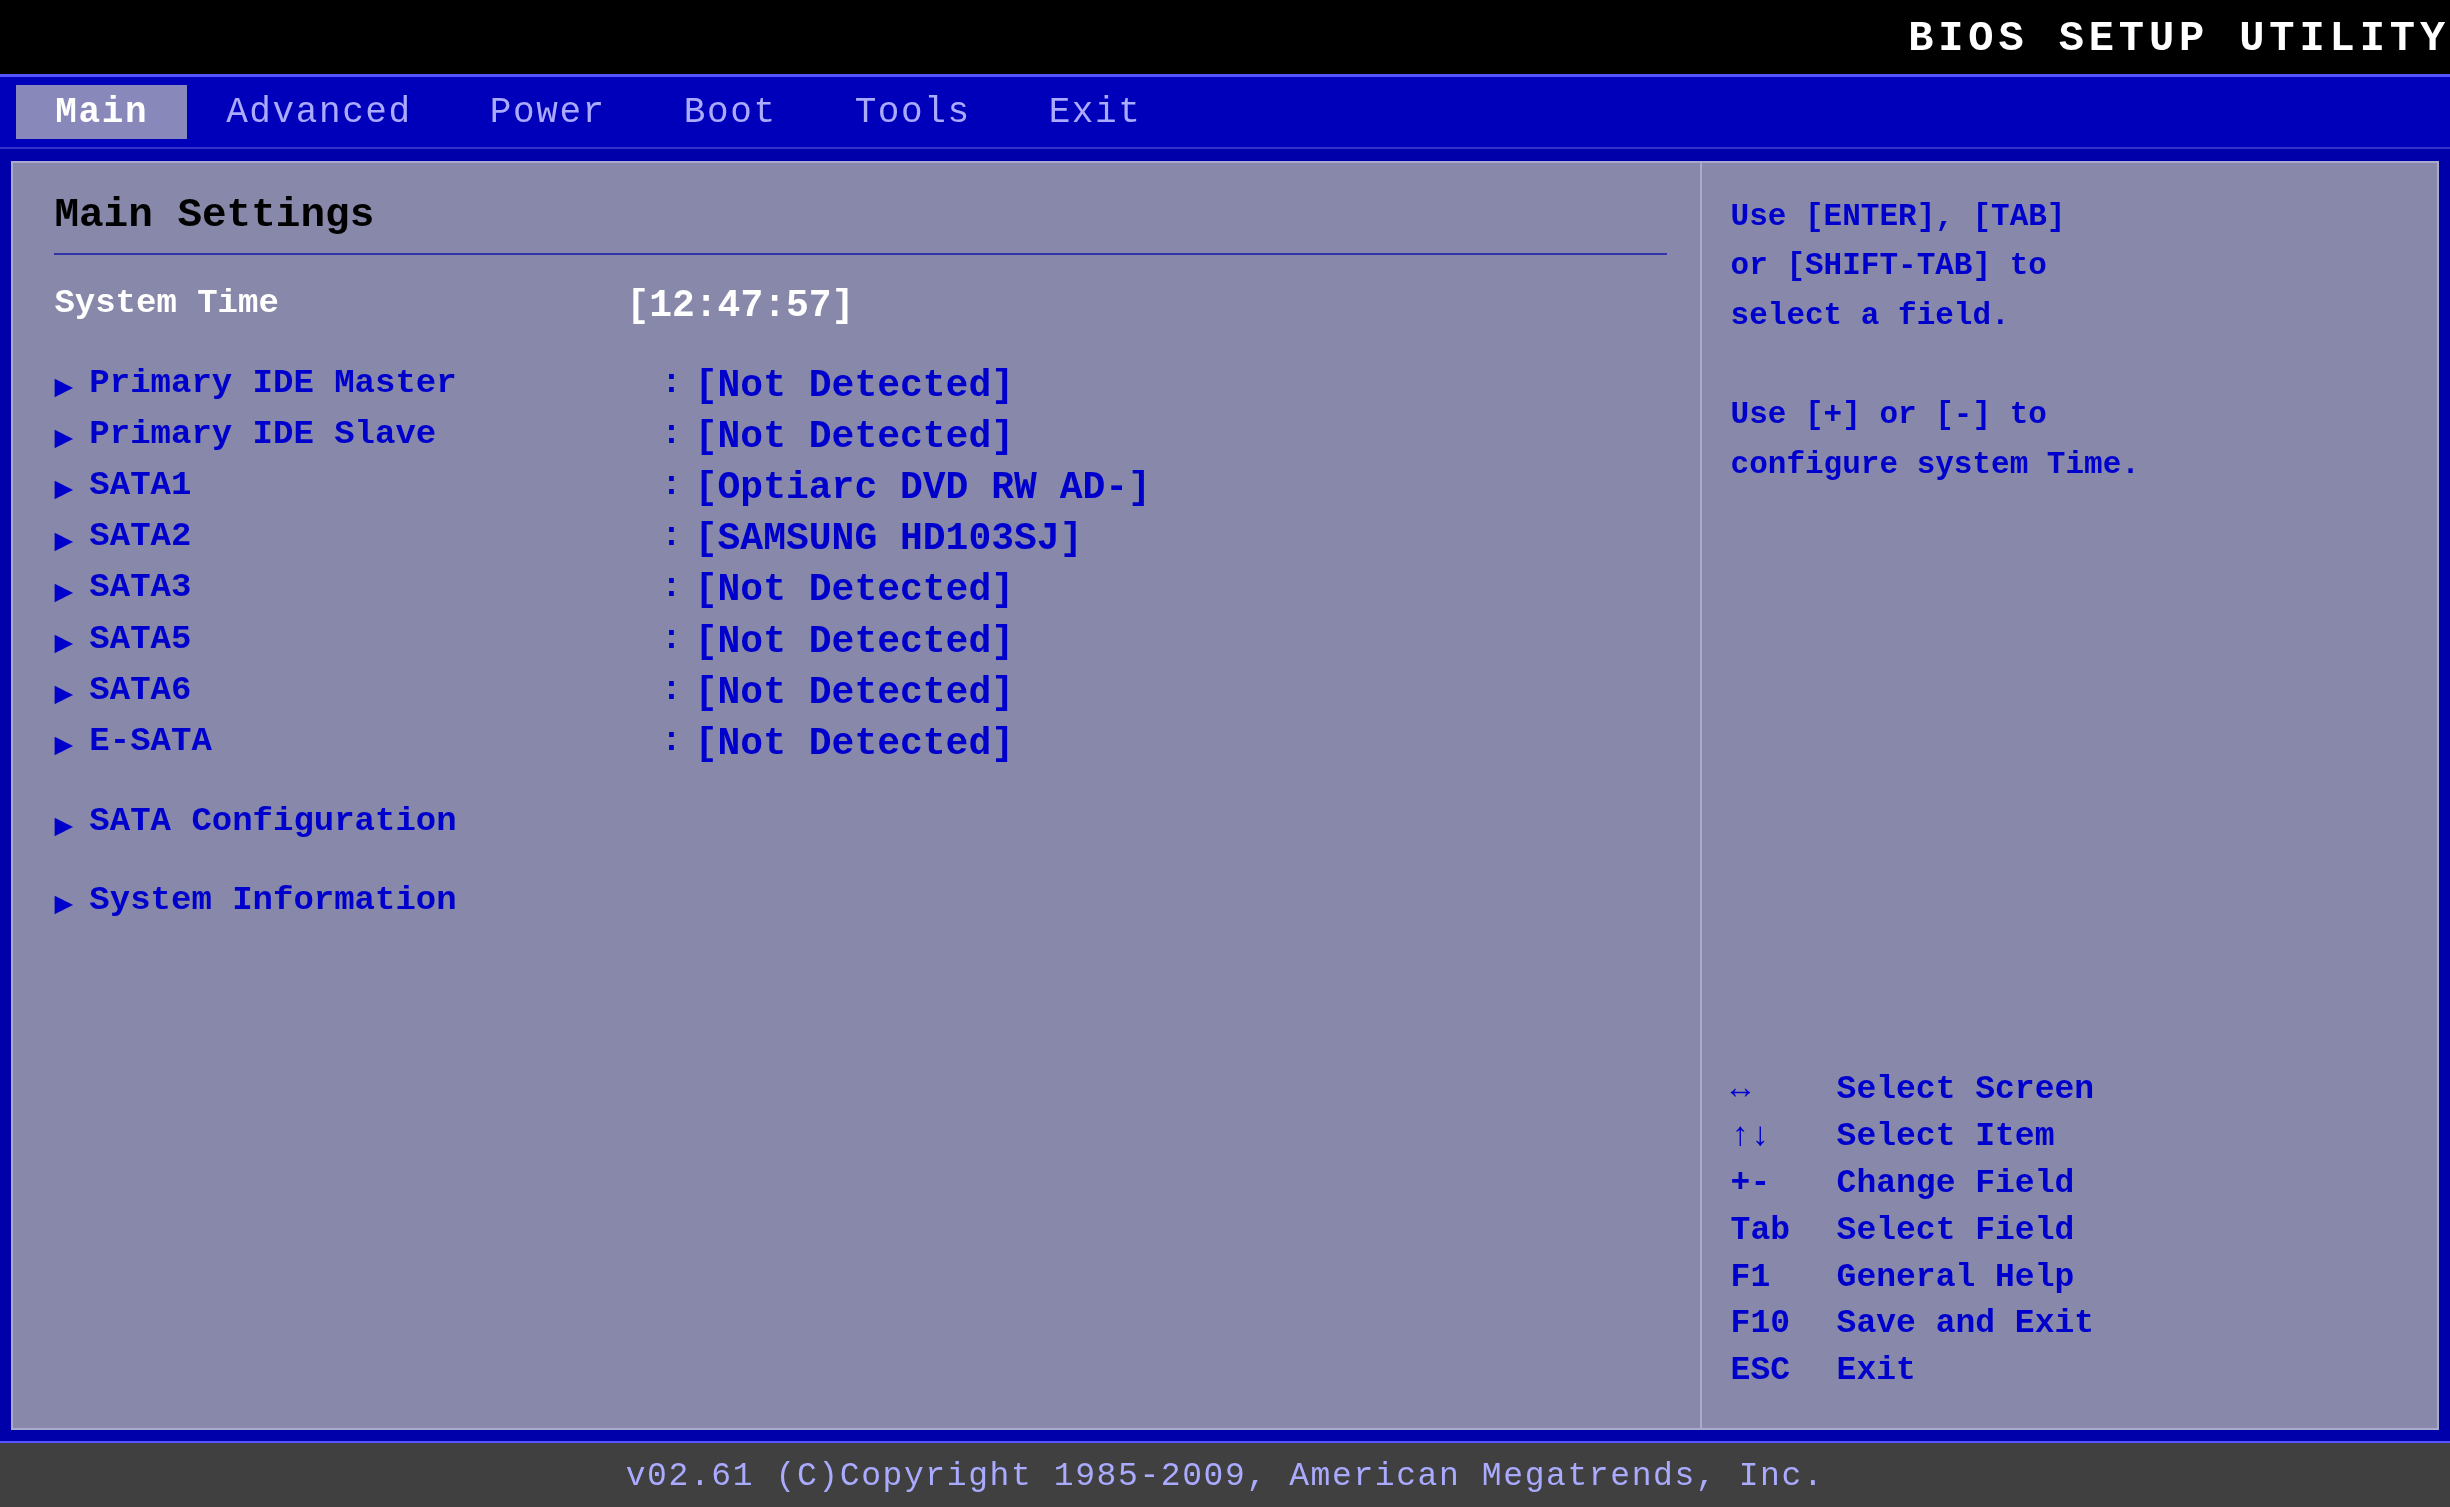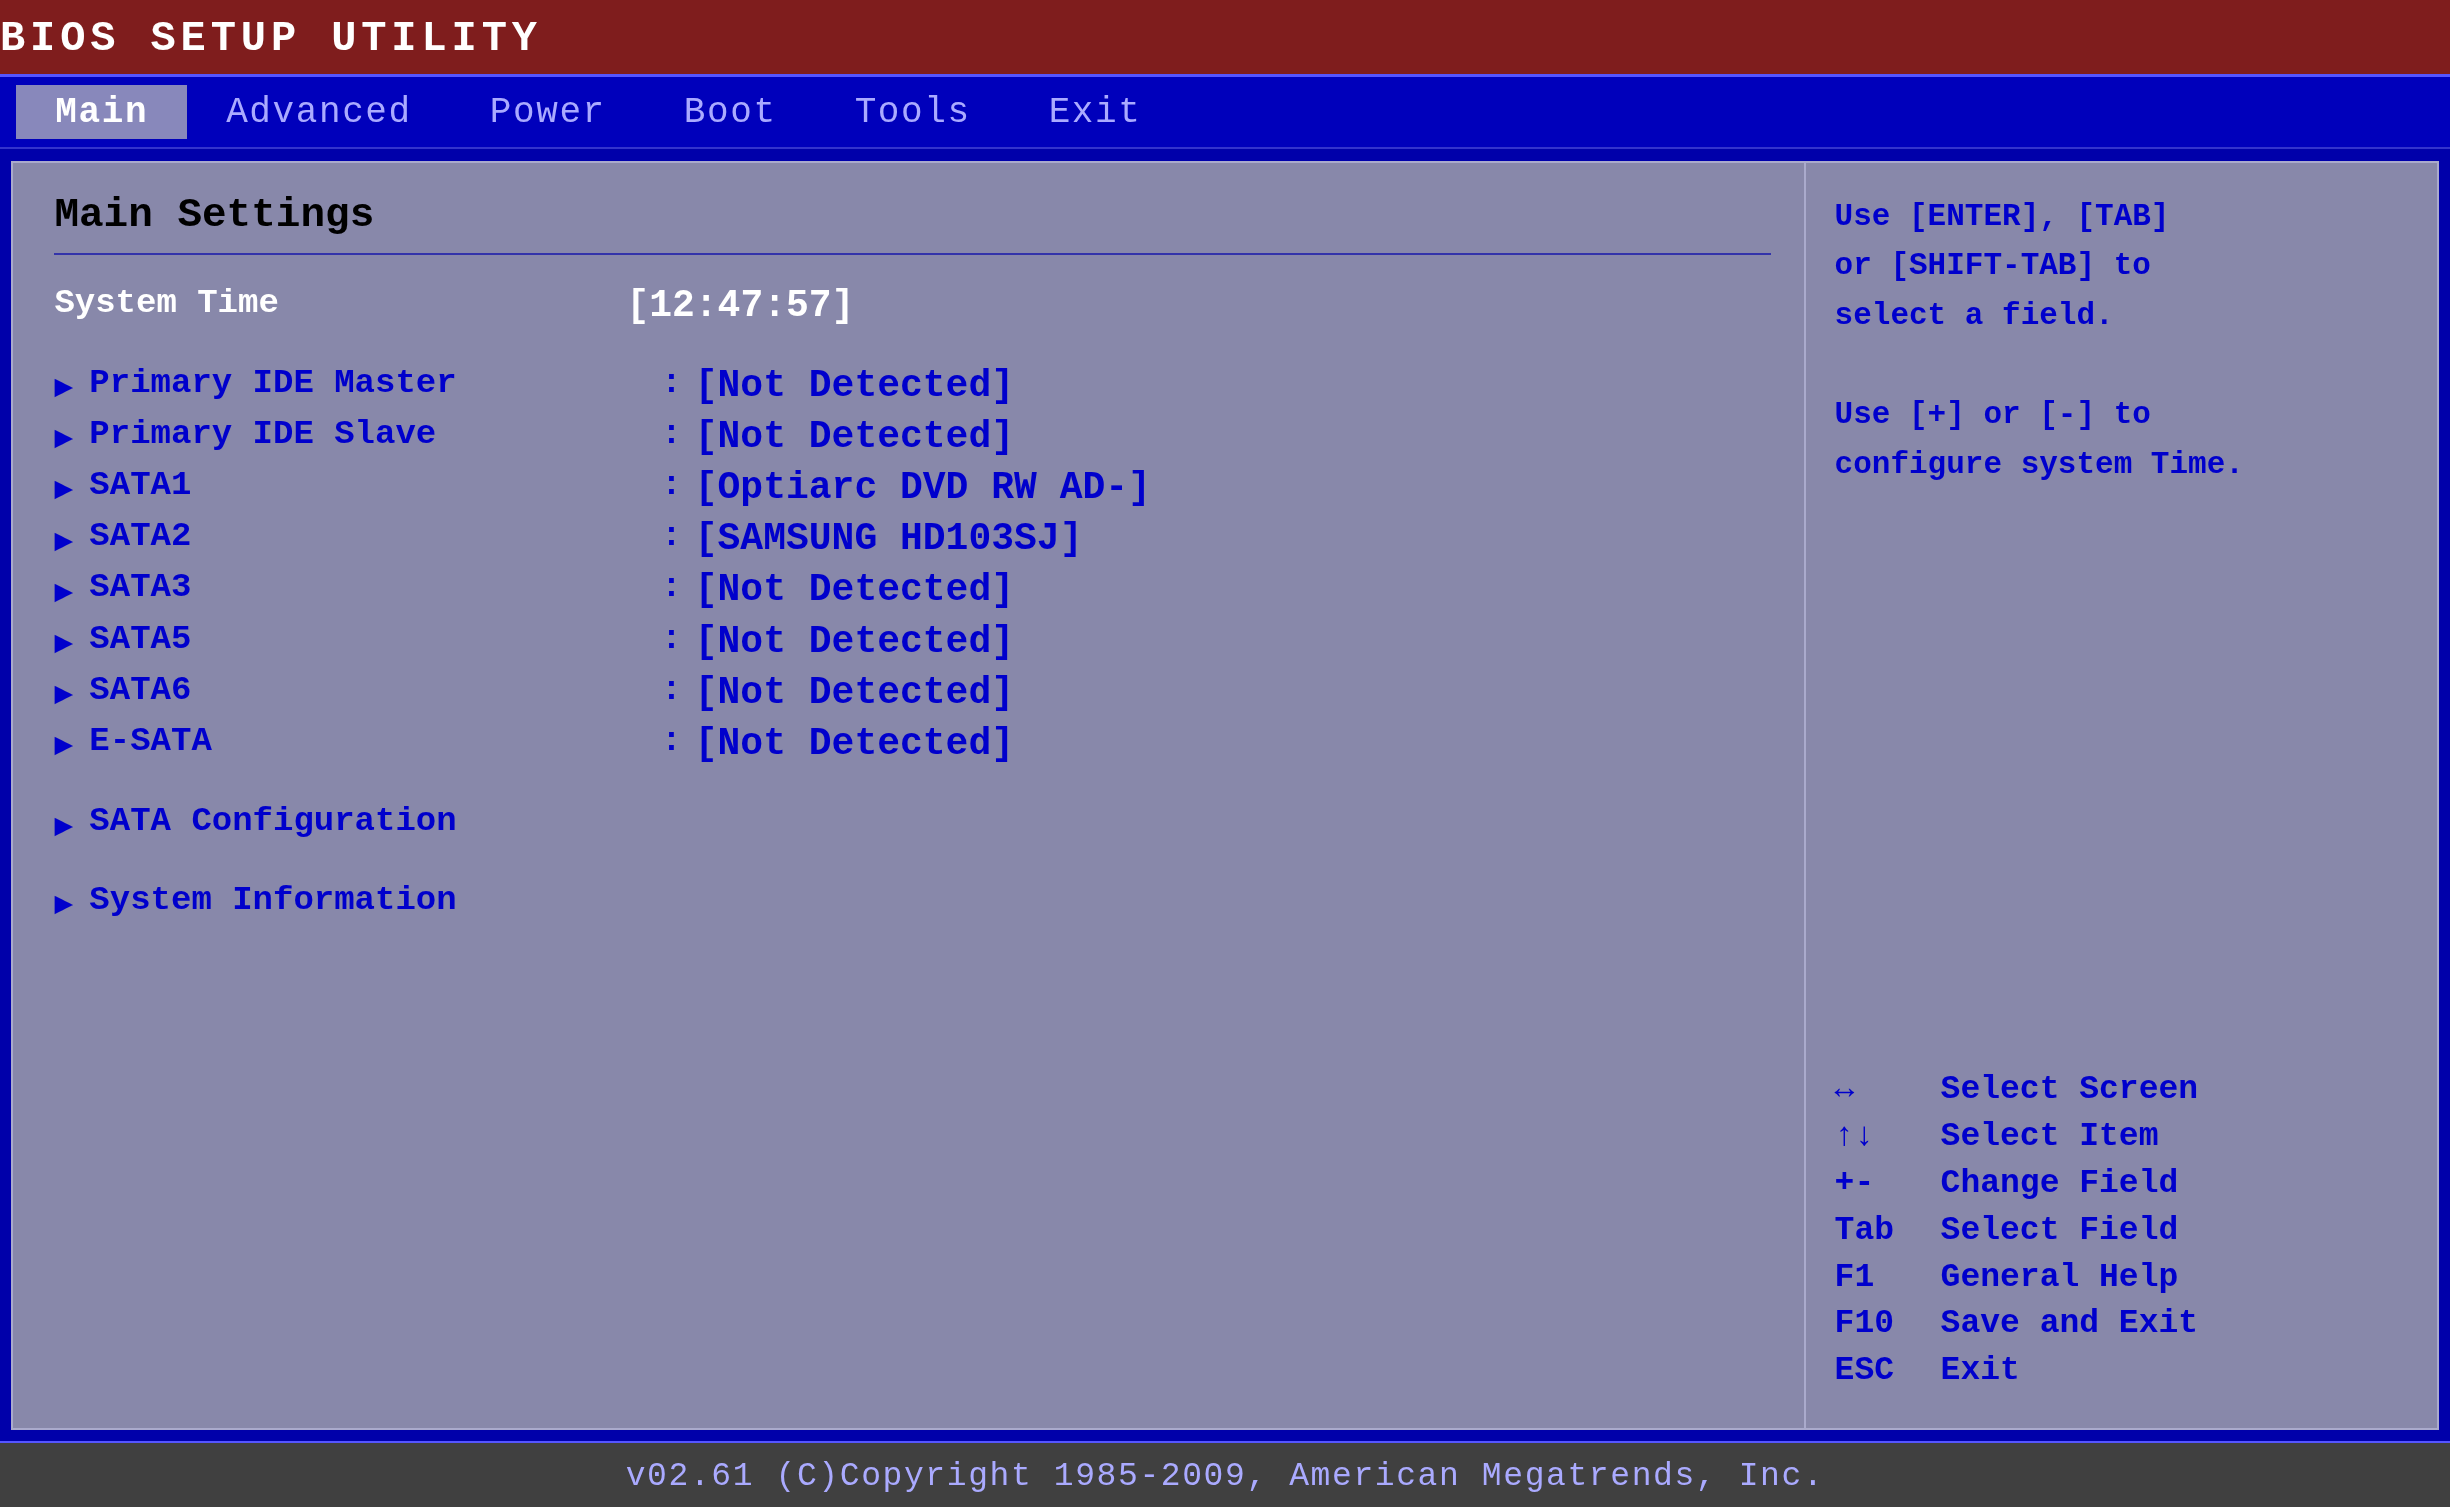--- a/index.html
+++ b/index.html
@@ -19,22 +19,22 @@
     .screen {
       width: 2450px;
       height: 1508px;
       background: #0000aa;
       display: flex;
       flex-direction: column;
     }
 
     
     .title-bar {
-      background: #7f1d1d;
-      text-align: left;
+      background: #000000;
+      text-align: right;
       padding: 14.7px 0 11.4px 0;
       border-bottom: 3.3px solid #5555ff;
     }
 
     .title-bar span {
       color: #ffffff;
       font-size: 42px;
       font-weight: bold;
       letter-spacing: 4.9px;
     }
@@ -137,21 +137,21 @@
       margin-right: 16.3px;
       margin-top: 3.3px;
     }
 
     .spacer {
       height: 29px;
     }
 
     
     .right-panel {
-      width: 631px;
+      width: 735px;
       background: #8888aa;
       padding: 29px 29px;
       display: flex;
       flex-direction: column;
       justify-content: flex-start;
     }
 
     .help-text {
       color: #0000cc;
       font-size: 31px;

